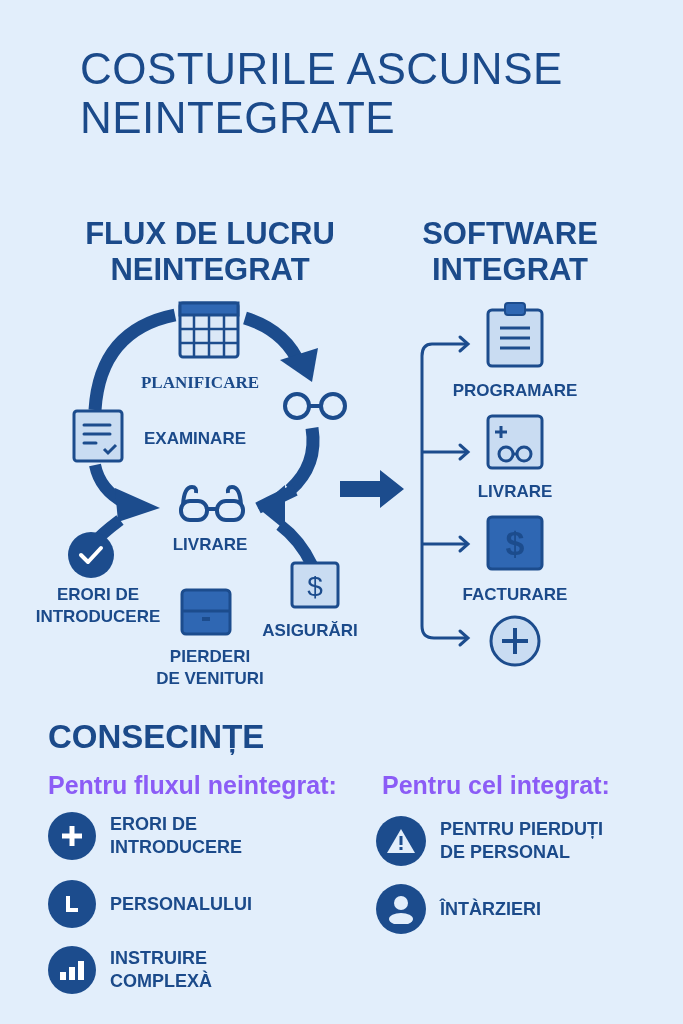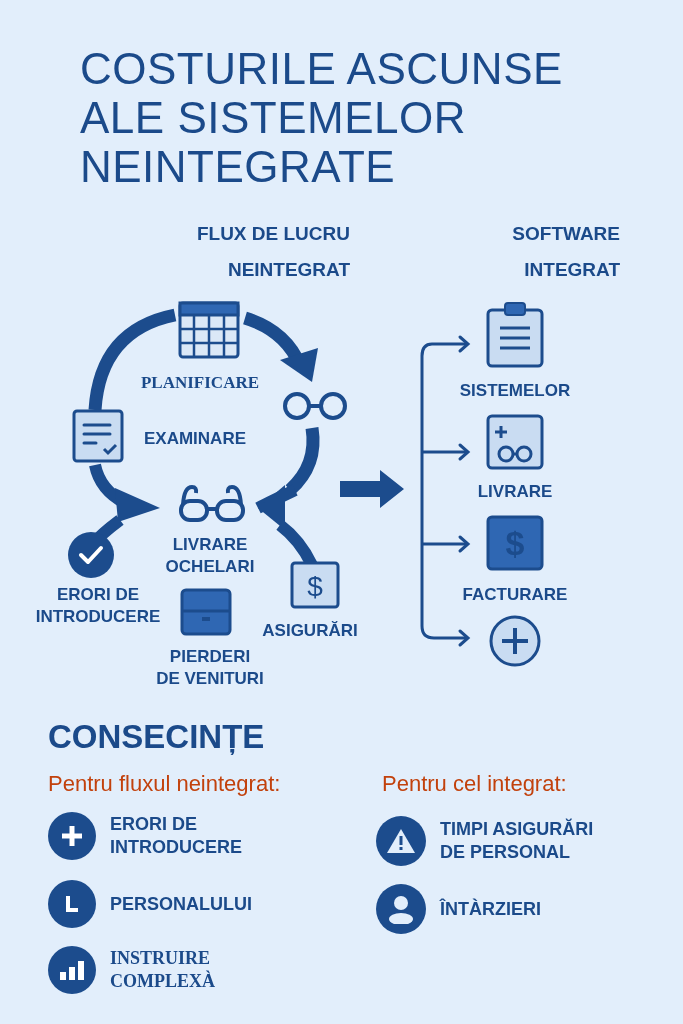--- a/index.html
+++ b/index.html
@@ -10,41 +10,40 @@
     color: #1b4a8a;
     position: relative;
   }
   .abs { position: absolute; }
   .title {
     left: 80px; top: 44px; width: 560px;
     font-size: 44px; font-weight: normal; line-height: 49px;
     letter-spacing: 0.5px; color: #1b4a8a;
   }
   .col-head {
-    font-size: 19px; font-weight: bold; line-height: 36px; text-align: right; color: #1b4a8a;
+    font-size: 31px; font-weight: bold; line-height: 36px; text-align: center; color: #1b4a8a;
   }
   .lbl {
     font-size: 17px; font-weight: bold; line-height: 22px; text-align: center; color: #1b4a8a;
   }
   .cons-title { left: 48px; top: 718px; font-size: 33px; font-weight: bold; color: #1b4a8a; text-align: center; }
-  .cons-sub { font-size: 22px; font-weight: normal; color: #c2410c; }
+  .cons-sub { font-size: 25px; font-weight: bold; color: #8b5cf6; }
   .cons-item { display: flex; align-items: center; }
   .cons-icon {
     width: 48px; height: 48px; border-radius: 50%; background: #1c4c8d;
     display: flex; align-items: center; justify-content: center; flex-shrink: 0;
   }
   .cons-text { margin-left: 14px; font-size: 18px; font-weight: bold; line-height: 23px; color: #1b4a8a; }
   svg { display: block; }
 </style>
 </head>
 <body>
 
 <div class="abs title">
   <div>COSTURILE ASCUNSE</div>
-  <div>ALE SISTEMELOR</div>
   <div>NEINTEGRATE</div>
 </div>
 
 <div class="abs col-head" style="left:70px; top:216px; width:280px;">
   <div>FLUX DE LUCRU</div>
   <div>NEINTEGRAT</div>
 </div>
 
 <div class="abs col-head" style="left:400px; top:216px; width:220px;">
   <div>SOFTWARE</div>
@@ -101,21 +100,20 @@
 
 <svg class="abs" style="left:178px; top:483px;" width="68" height="40" viewBox="0 0 68 40">
   <rect x="3" y="18" width="26" height="19" rx="9" fill="none" stroke="#1c4c8d" stroke-width="4"></rect>
   <rect x="39" y="18" width="26" height="19" rx="9" fill="none" stroke="#1c4c8d" stroke-width="4"></rect>
   <line x1="29" y1="26" x2="39" y2="26" stroke="#1c4c8d" stroke-width="4"></line>
   <path d="M 5 22 Q 6 4 14 4 Q 19 4 18 10" fill="none" stroke="#1c4c8d" stroke-width="4"></path>
   <path d="M 63 22 Q 62 4 54 4 Q 49 4 50 10" fill="none" stroke="#1c4c8d" stroke-width="4"></path>
 </svg>
 <div class="abs lbl" style="left:135px; top:534px; width:150px;">
   <div>LIVRARE</div>
-  <div>OCHELARI</div>
 </div>
 
 <div class="abs" style="left:68px; top:532px; width:46px; height:46px; border-radius:50%; background:#1c4c8d; display:flex; align-items:center; justify-content:center;">
   <svg width="26" height="20" viewBox="0 0 26 20">
       <path d="M 3 10 l 7 7 l 13 -14" fill="none" stroke="#ffffff" stroke-width="4" stroke-linecap="round" stroke-linejoin="round"></path>
     </svg>
 </div>
 <div class="abs lbl" style="left:18px; top:584px; width:160px; font-size:17px;">
   <div>ERORI DE</div>
   <div>INTRODUCERE</div>
@@ -155,21 +153,21 @@
 
 <svg class="abs" style="left:486px; top:302px;" width="58" height="66" viewBox="0 0 58 66">
   <rect x="2" y="8" width="54" height="56" rx="4" fill="#c9dcf2" stroke="#1c4c8d" stroke-width="3"></rect>
   <rect x="19" y="1" width="20" height="12" rx="3" fill="#2f67b3" stroke="#1c4c8d" stroke-width="2"></rect>
   <g stroke="#1c4c8d" stroke-width="3">
     <line x1="14" y1="26" x2="44" y2="26"></line>
       <line x1="14" y1="36" x2="44" y2="36"></line>
       <line x1="14" y1="46" x2="44" y2="46"></line>
   </g>
 </svg>
-<div class="abs lbl" style="left:440px; top:380px; width:150px;">SISTEMELOR</div>
+<div class="abs lbl" style="left:440px; top:380px; width:150px;">PROGRAMARE</div>
 
 <svg class="abs" style="left:486px; top:414px;" width="58" height="56" viewBox="0 0 58 56">
   <rect x="2" y="2" width="54" height="52" rx="4" fill="#c9dcf2" stroke="#1c4c8d" stroke-width="3"></rect>
   <g stroke="#1c4c8d" stroke-width="3">
       <line x1="15" y1="12" x2="15" y2="24"></line>
       <line x1="9" y1="18" x2="21" y2="18"></line>
     </g>
   <circle cx="20" cy="40" r="7" fill="none" stroke="#1c4c8d" stroke-width="3"></circle>
   <circle cx="38" cy="40" r="7" fill="none" stroke="#1c4c8d" stroke-width="3"></circle>
   <line x1="27" y1="40" x2="31" y2="40" stroke="#1c4c8d" stroke-width="3"></line>
@@ -214,21 +212,21 @@
   <div class="cons-icon">
     <svg width="24" height="24" viewBox="0 0 24 24">
         <path d="M 8 4 L 8 18 L 18 18" fill="none" stroke="#ffffff" stroke-width="4"></path>
       </svg>
   </div>
   <div class="cons-text">
     <div>PERSONALULUI</div>
   </div>
 </div>
 
-<div class="abs cons-item" style="left:48px; top:946px;font-family:Liberation Serif, serif;">
+<div class="abs cons-item" style="left:48px; top:946px;">
   <div class="cons-icon">
     <svg width="26" height="22" viewBox="0 0 26 22">
         <g fill="#ffffff">
           <rect x="1" y="13" width="6" height="8"></rect>
           <rect x="10" y="8" width="6" height="13"></rect>
           <rect x="19" y="2" width="6" height="19"></rect>
         </g>
       </svg>
   </div>
   <div class="cons-text">
@@ -239,21 +237,21 @@
 
 <div class="abs cons-item" style="left:376px; top:816px;">
   <div class="cons-icon" style="width:50px;height:50px;">
     <svg width="30" height="26" viewBox="0 0 30 26">
         <polygon points="15,1 29,25 1,25" fill="#e2eefb"></polygon>
         <rect x="13.5" y="8" width="3" height="9" fill="#1c4c8d"></rect>
         <rect x="13.5" y="19" width="3" height="3" fill="#1c4c8d"></rect>
       </svg>
   </div>
   <div class="cons-text">
-    <div>TIMPI ASIGURĂRI</div>
+    <div>PENTRU PIERDUȚI</div>
     <div>DE PERSONAL</div>
   </div>
 </div>
 
 <div class="abs cons-item" style="left:376px; top:884px;">
   <div class="cons-icon" style="width:50px;height:50px;">
     <svg width="30" height="30" viewBox="0 0 30 30">
         <circle cx="15" cy="9" r="7" fill="#e2eefb"></circle>
         <ellipse cx="15" cy="25" rx="12" ry="6" fill="#e2eefb"></ellipse>
       </svg>

